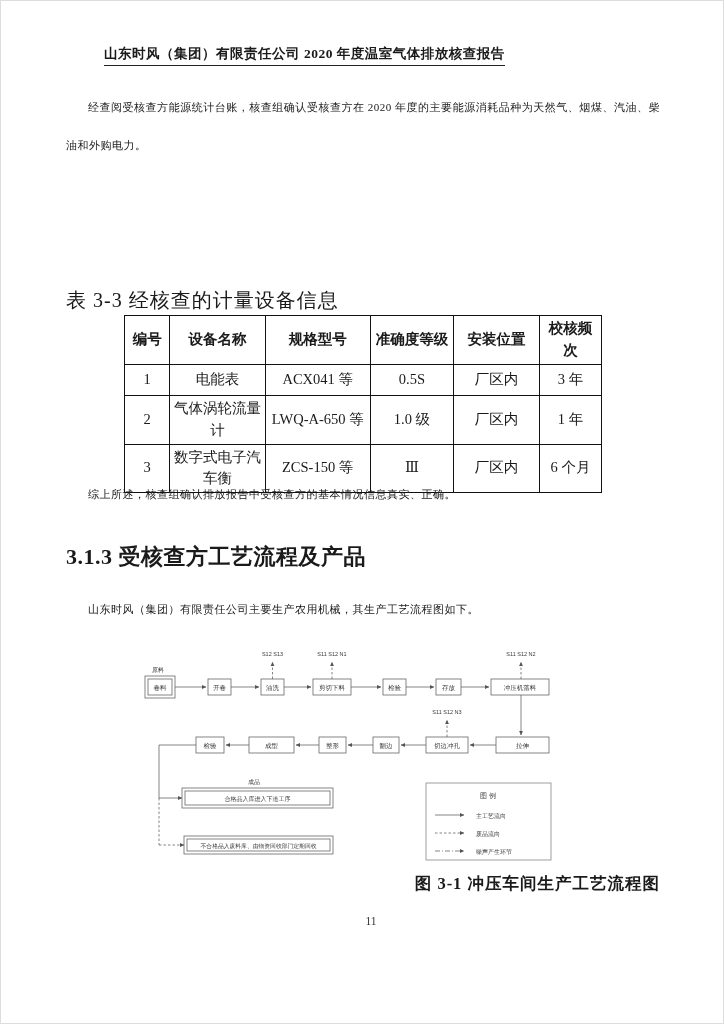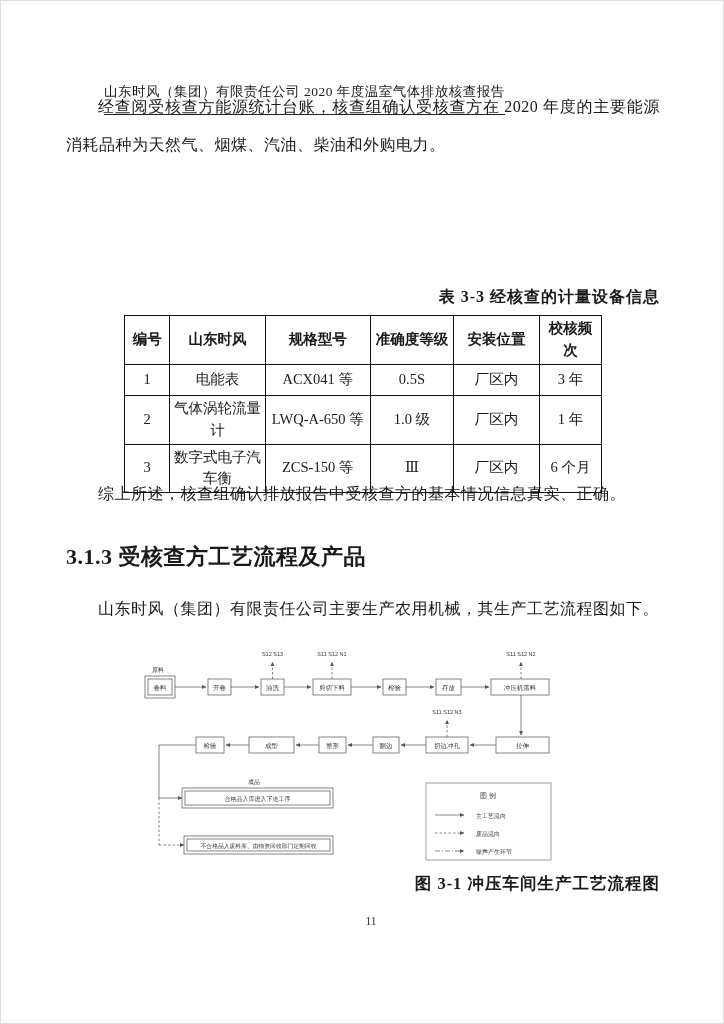--- a/index.html
+++ b/index.html
@@ -9,39 +9,38 @@
     margin:0 auto;
     background:#fff;
     border:1px solid #ddd;
     box-sizing:border-box;
     font-family:"Liberation Serif","DejaVu Serif",serif;
     color:#1a1a1a;
     overflow:hidden;
   }
   .header{
     position:absolute;left:103px;top:44px;
-    font-size:13.5px;font-weight:400;letter-spacing:.5px;
+    font-size:13.5px;font-weight:700;letter-spacing:.5px;
     border-bottom:1.5px solid #222;
-    padding-bottom:13px;
+    padding-bottom:2px;
     white-space:nowrap;
-    margin-top:38px;
   }
   .para{
     position:absolute;left:65px;width:594px;
-    font-size:16px;line-height:38px;
+    font-size:11px;line-height:38px;
     text-align:justify;text-indent:2em;
     letter-spacing:.5px;
   }
   .p1{top:87px;}
   .p2{top:172px;}
   .p3{top:474px;}
   .p4{top:589px;}
   .tbl-caption{
     position:absolute;left:65px;top:286px;width:594px;
-    text-align:right;font-size:16px;font-weight:bold;letter-spacing:1px;
+    text-align:left;font-size:20px;font-weight:normal;letter-spacing:1px;
   }
   table.devices{
     position:absolute;left:123px;top:314px;width:478px;
     border-collapse:collapse;table-layout:fixed;
     font-size:14.5px;
   }
   table.devices th,table.devices td{
     border:1.4px solid #111;
     text-align:center;vertical-align:middle;
     padding:2px 3px;line-height:1.5;
@@ -89,21 +88,21 @@
       <col class="c-no">
         <col class="c-name">
         <col class="c-model">
       <col class="c-acc">
         <col class="c-loc">
         <col class="c-freq">
     </colgroup>
     <tbody>
         <tr>
       <th>编号</th>
-      <th>山东时风</th>
+      <th>设备名称</th>
       <th>规格型号</th>
       <th>准确度等级</th>
       <th>安装位置</th>
       <th>校核频次</th>
     </tr>
     <tr class="r1">
       <td>1</td>
       <td>电能表</td>
       <td>ACX041 等</td>
       <td>0.5S</td>

